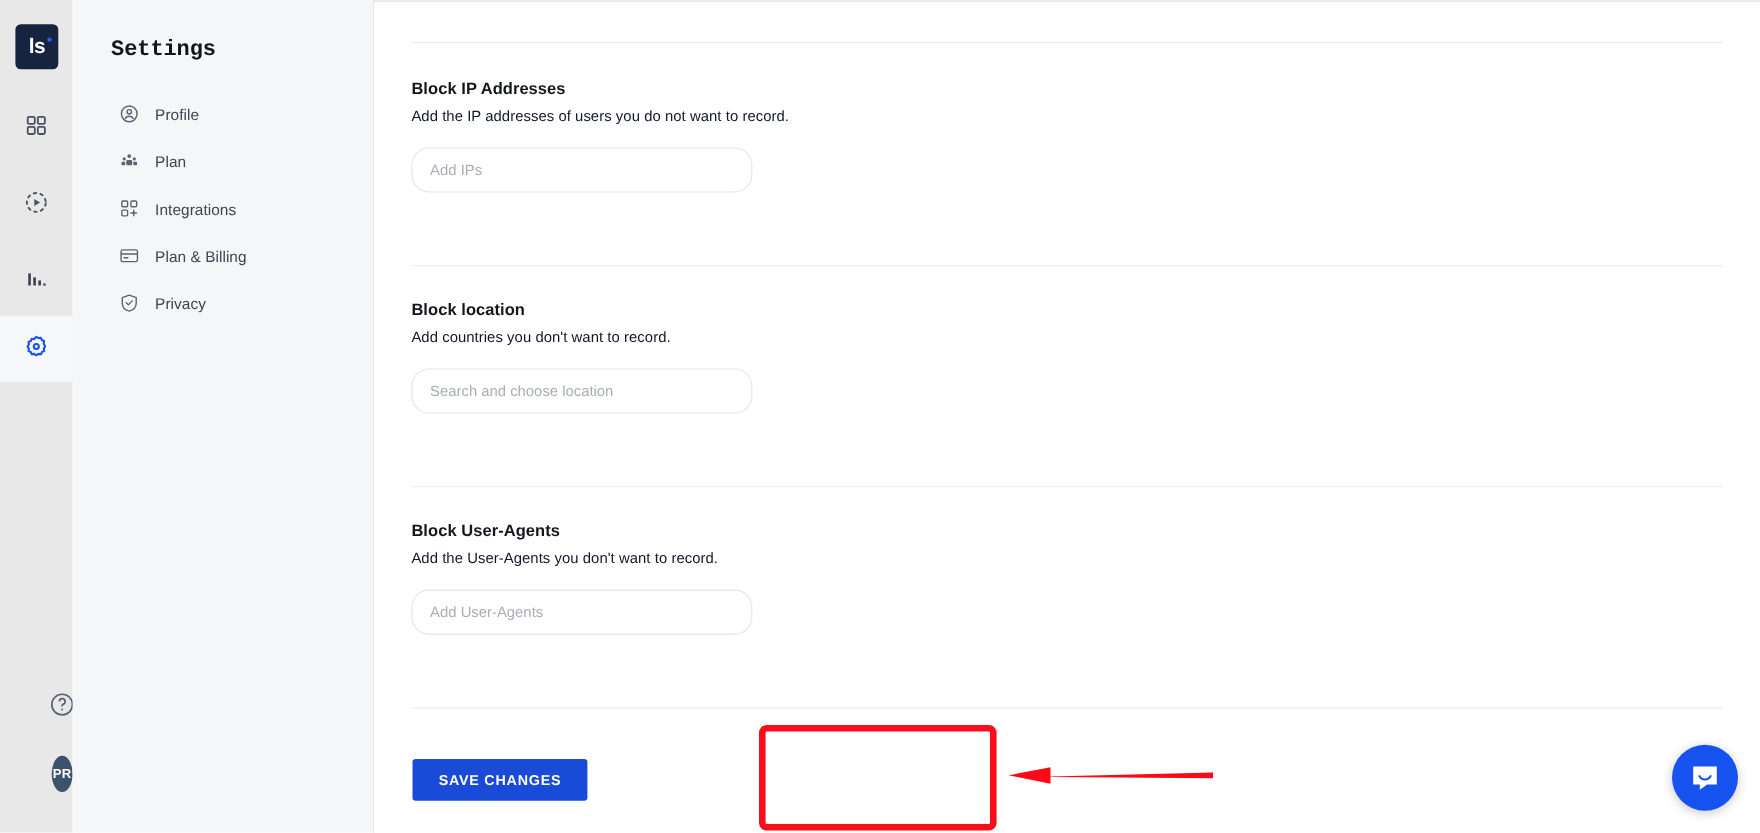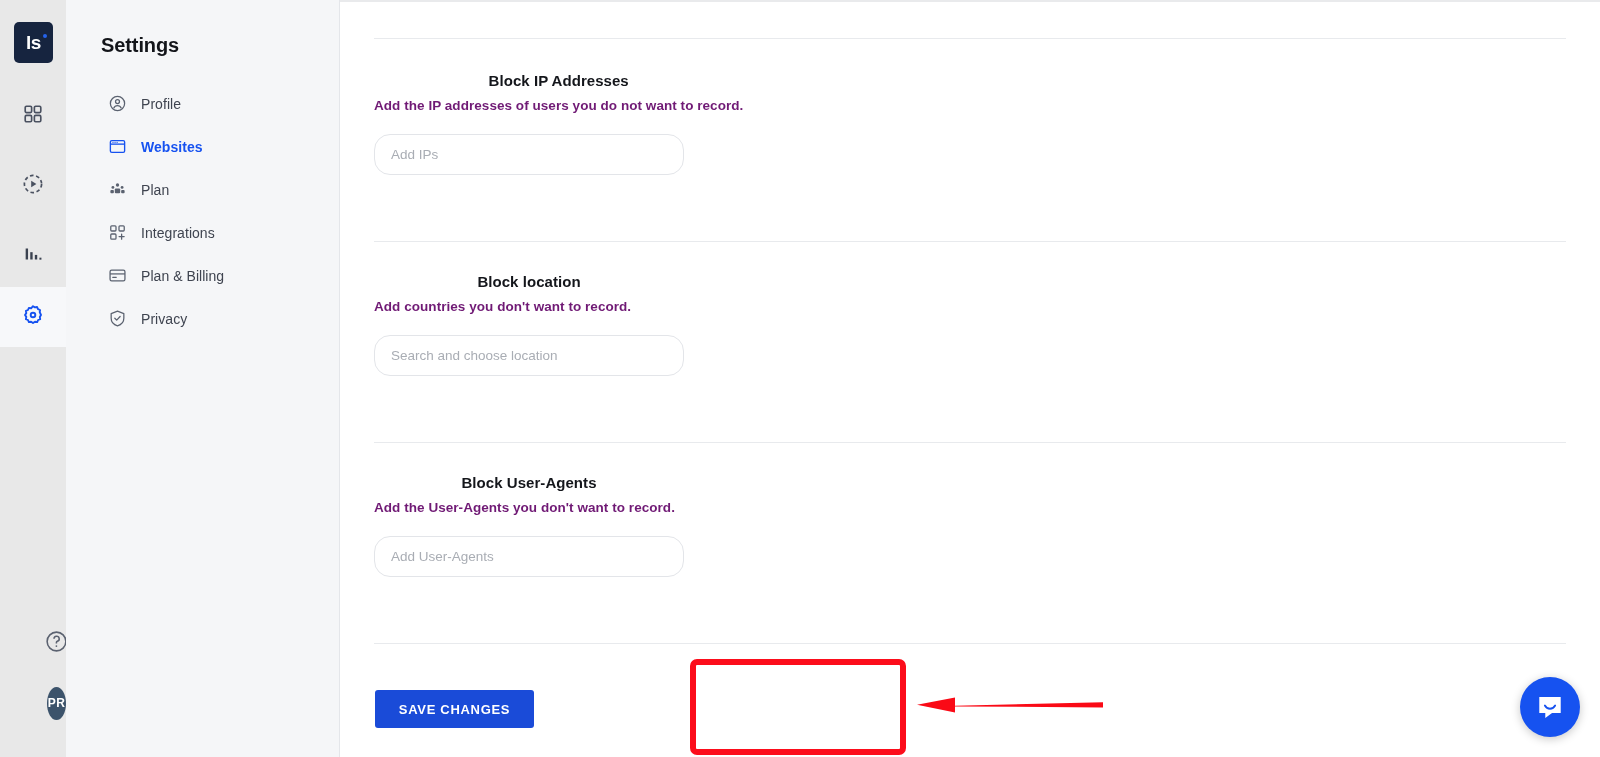--- a/index.html
+++ b/index.html
@@ -82,20 +82,21 @@
     flex: 0 0 274px;
     border-right: 1px solid #e4e6ea;
   }
   .side-title {
     position: absolute;
     left: 35px; top: 34px;
     font-size: 20px;
     font-weight: 700;
     color: #13151a;
     letter-spacing: -0.1px;
+    font-family: Liberation Mono, monospace;
   }
   .nav { position: absolute; left: 0; top: 82px; width: 274px; }
   .nav-item {
     display: flex;
     align-items: center;
     height: 43px;
     padding-left: 42px;
     cursor: pointer;
     color: #3f4450;
   }
@@ -129,28 +130,26 @@
     background: #e8eaed;
     width: 1192px;
   }
   .section { position: absolute; left: 34px; }
   .sec-title {
     font-size: 15px;
     font-weight: 700;
     color: #14161b;
     letter-spacing: 0.05px;
     margin: 0 0 9px 0;
-    text-align: center;
   }
   .sec-desc {
     font-size: 13.5px;
-    color: #701a75;
+    color: #0f172a;
     margin: 0 0 21px 0;
     letter-spacing: 0.05px;
-    font-weight: bold;
   }
   .field {
     width: 310px;
     height: 41px;
     border: 1px solid #e3e5e9;
     border-radius: 16px;
     background: #ffffff;
     display: flex;
     align-items: center;
     padding: 0 16px;
@@ -286,32 +285,20 @@
         <span class="nav-ico">
           <svg width="19" height="19" viewBox="0 0 24 24" fill="none" stroke="currentColor" stroke-width="1.6">
             <circle cx="12" cy="12" r="9"></circle>
             <circle cx="12" cy="9.6" r="2.5"></circle>
             <path d="M7.2 18c.9-2.2 2.7-3.3 4.8-3.3s3.9 1.1 4.8 3.3"></path>
           </svg>
         </span>
         <span class="nav-label">Profile</span>
       </div>
 
-      <div class="nav-item active">
-        <span class="nav-ico">
-          <svg width="19" height="19" viewBox="0 0 24 24" fill="none" stroke="currentColor" stroke-width="1.7">
-            <rect x="3" y="4.5" width="18" height="15" rx="1.8"></rect>
-            <path d="M3 9h18" stroke-width="1.7"></path>
-            <circle cx="6.3" cy="6.8" r="0.75" fill="currentColor" stroke="none"></circle>
-            <circle cx="8.9" cy="6.8" r="0.75" fill="currentColor" stroke="none"></circle>
-            <circle cx="11.5" cy="6.8" r="0.75" fill="currentColor" stroke="none"></circle>
-          </svg>
-        </span>
-        <span class="nav-label">Websites</span>
-      </div>
 
       <div class="nav-item">
         <span class="nav-ico">
           <svg width="19" height="19" viewBox="0 0 24 24" fill="none" stroke="currentColor" stroke-width="1.5">
             <circle cx="12" cy="6.3" r="2.1" fill="currentColor" stroke="none"></circle>
             <circle cx="6.2" cy="9.4" r="1.8" fill="currentColor" stroke="none"></circle>
             <circle cx="17.8" cy="9.4" r="1.8" fill="currentColor" stroke="none"></circle>
             <rect x="8.6" y="10.6" width="6.8" height="6.2" rx="1.4" fill="currentColor" stroke="none"></rect>
             <rect x="3" y="12.6" width="4.4" height="4.2" rx="1.2" fill="currentColor" stroke="none"></rect>
             <rect x="16.6" y="12.6" width="4.4" height="4.2" rx="1.2" fill="currentColor" stroke="none"></rect>

